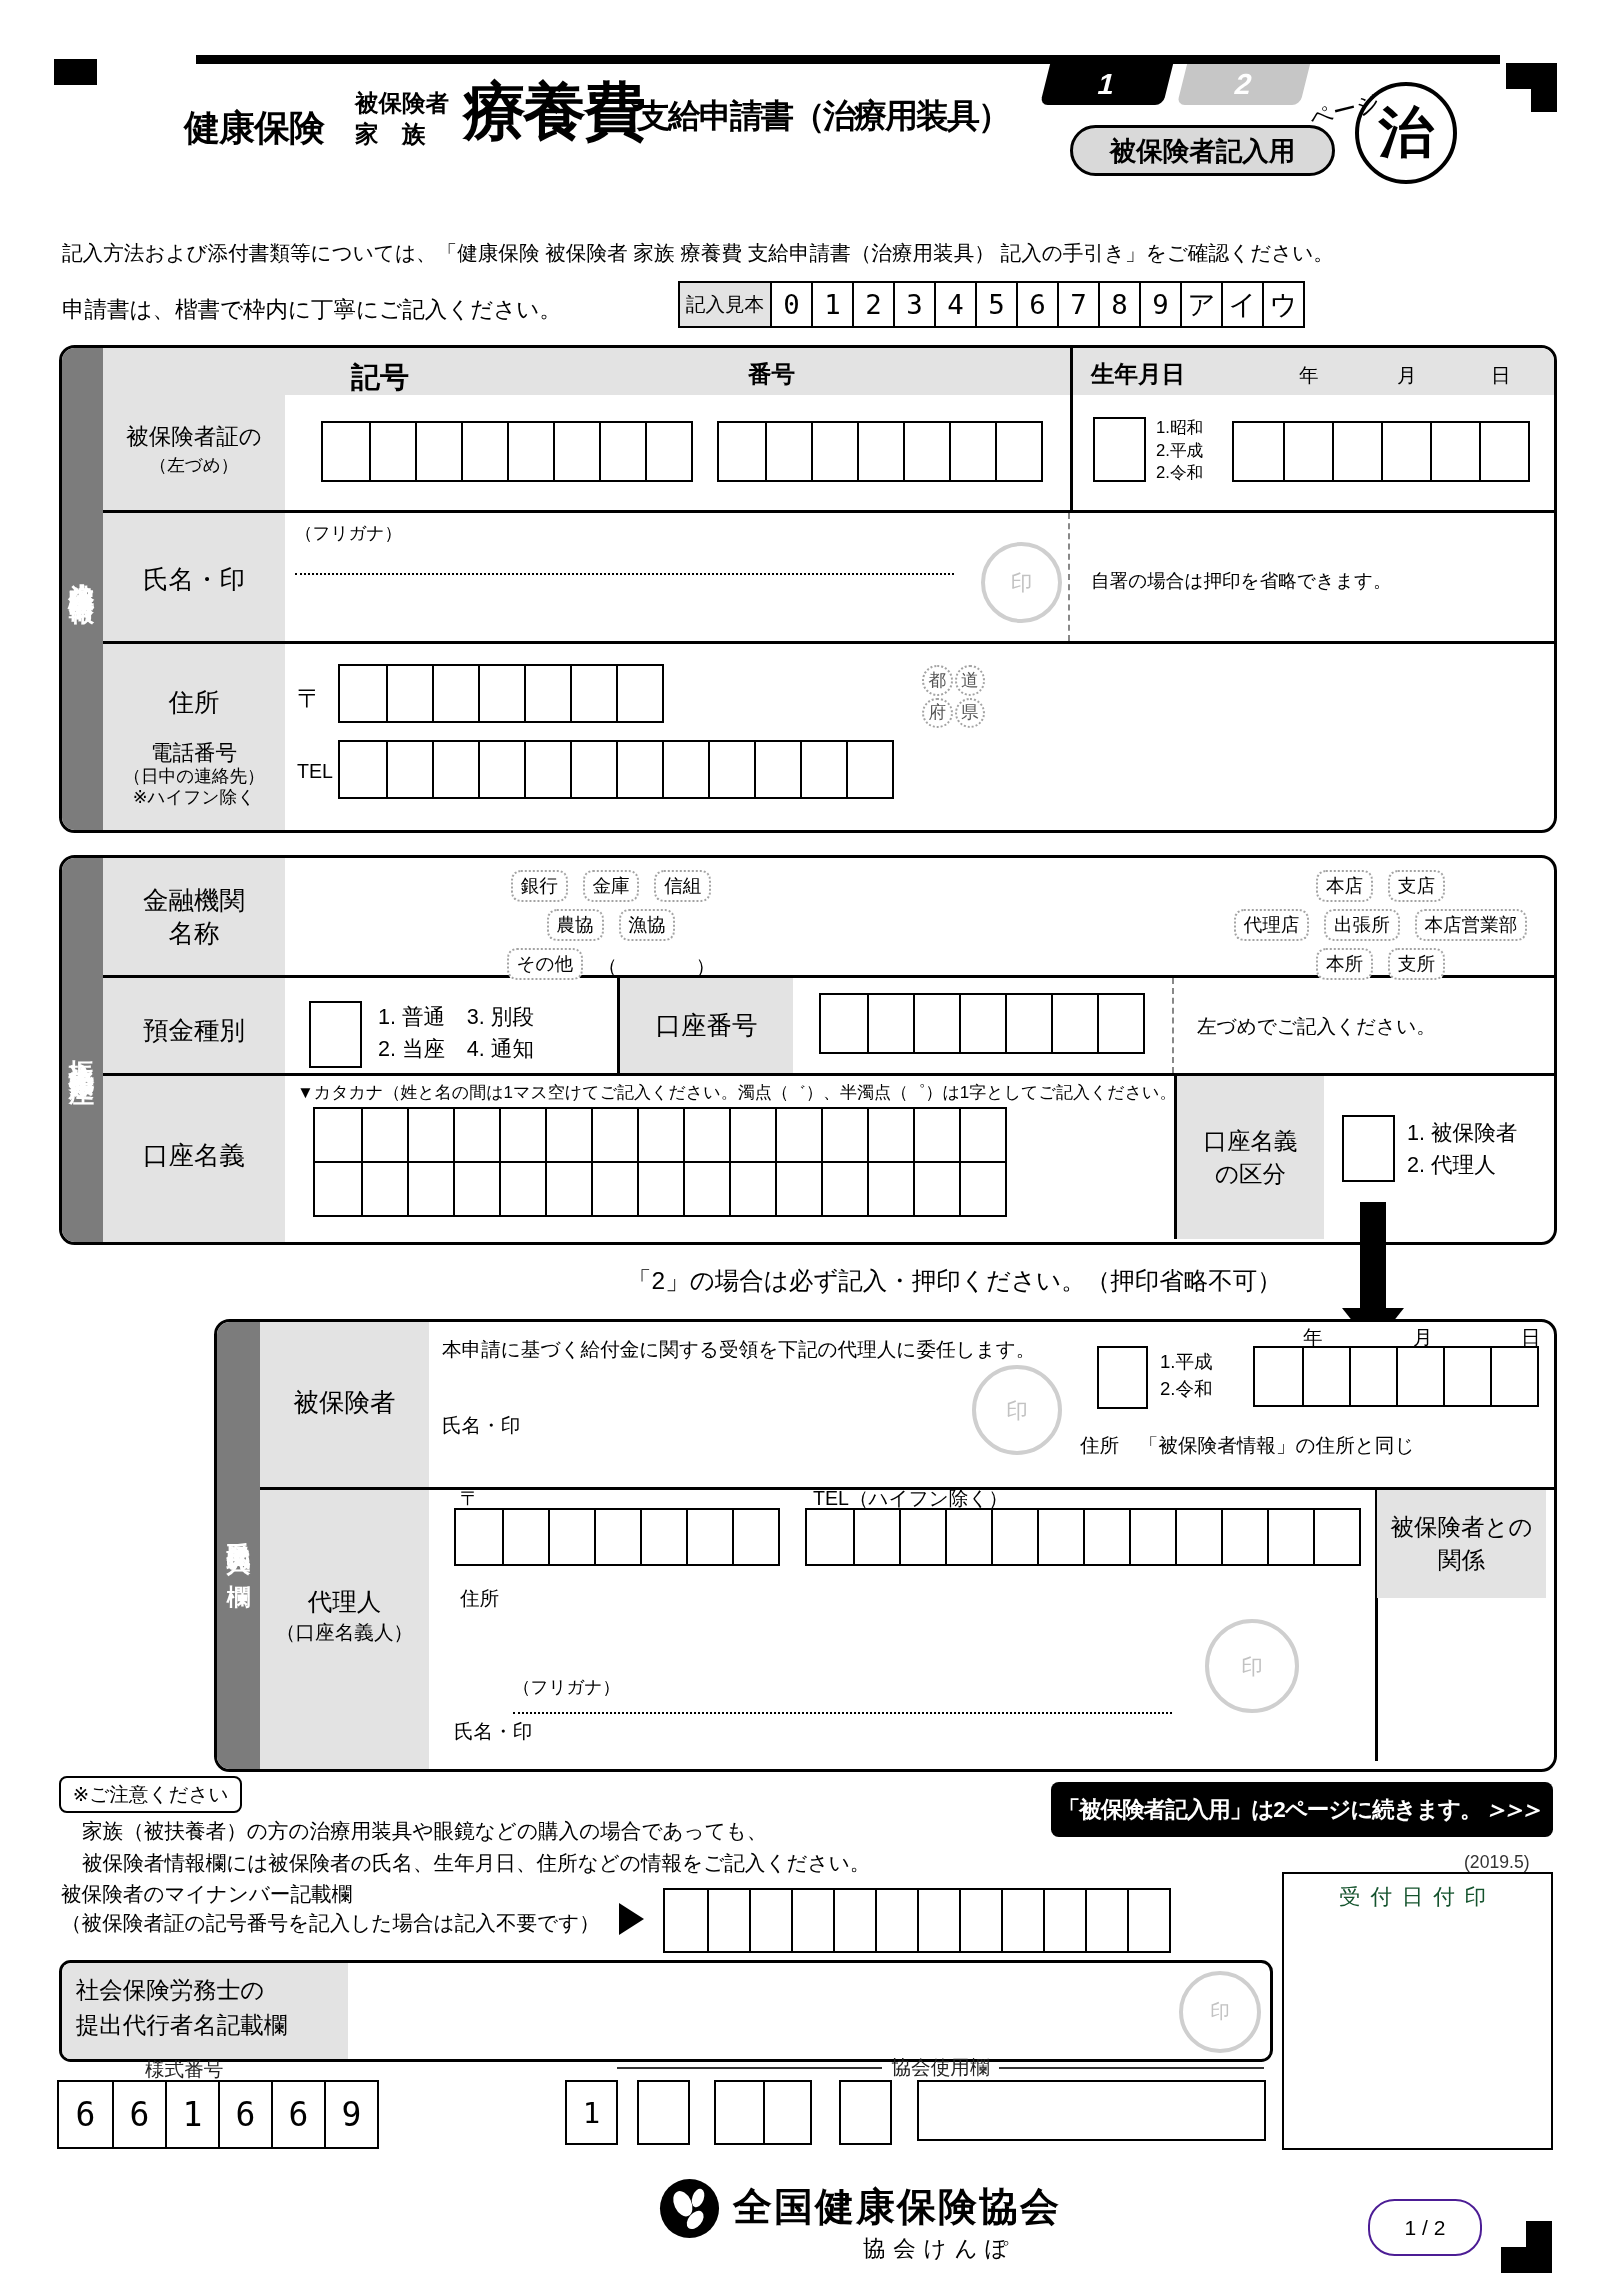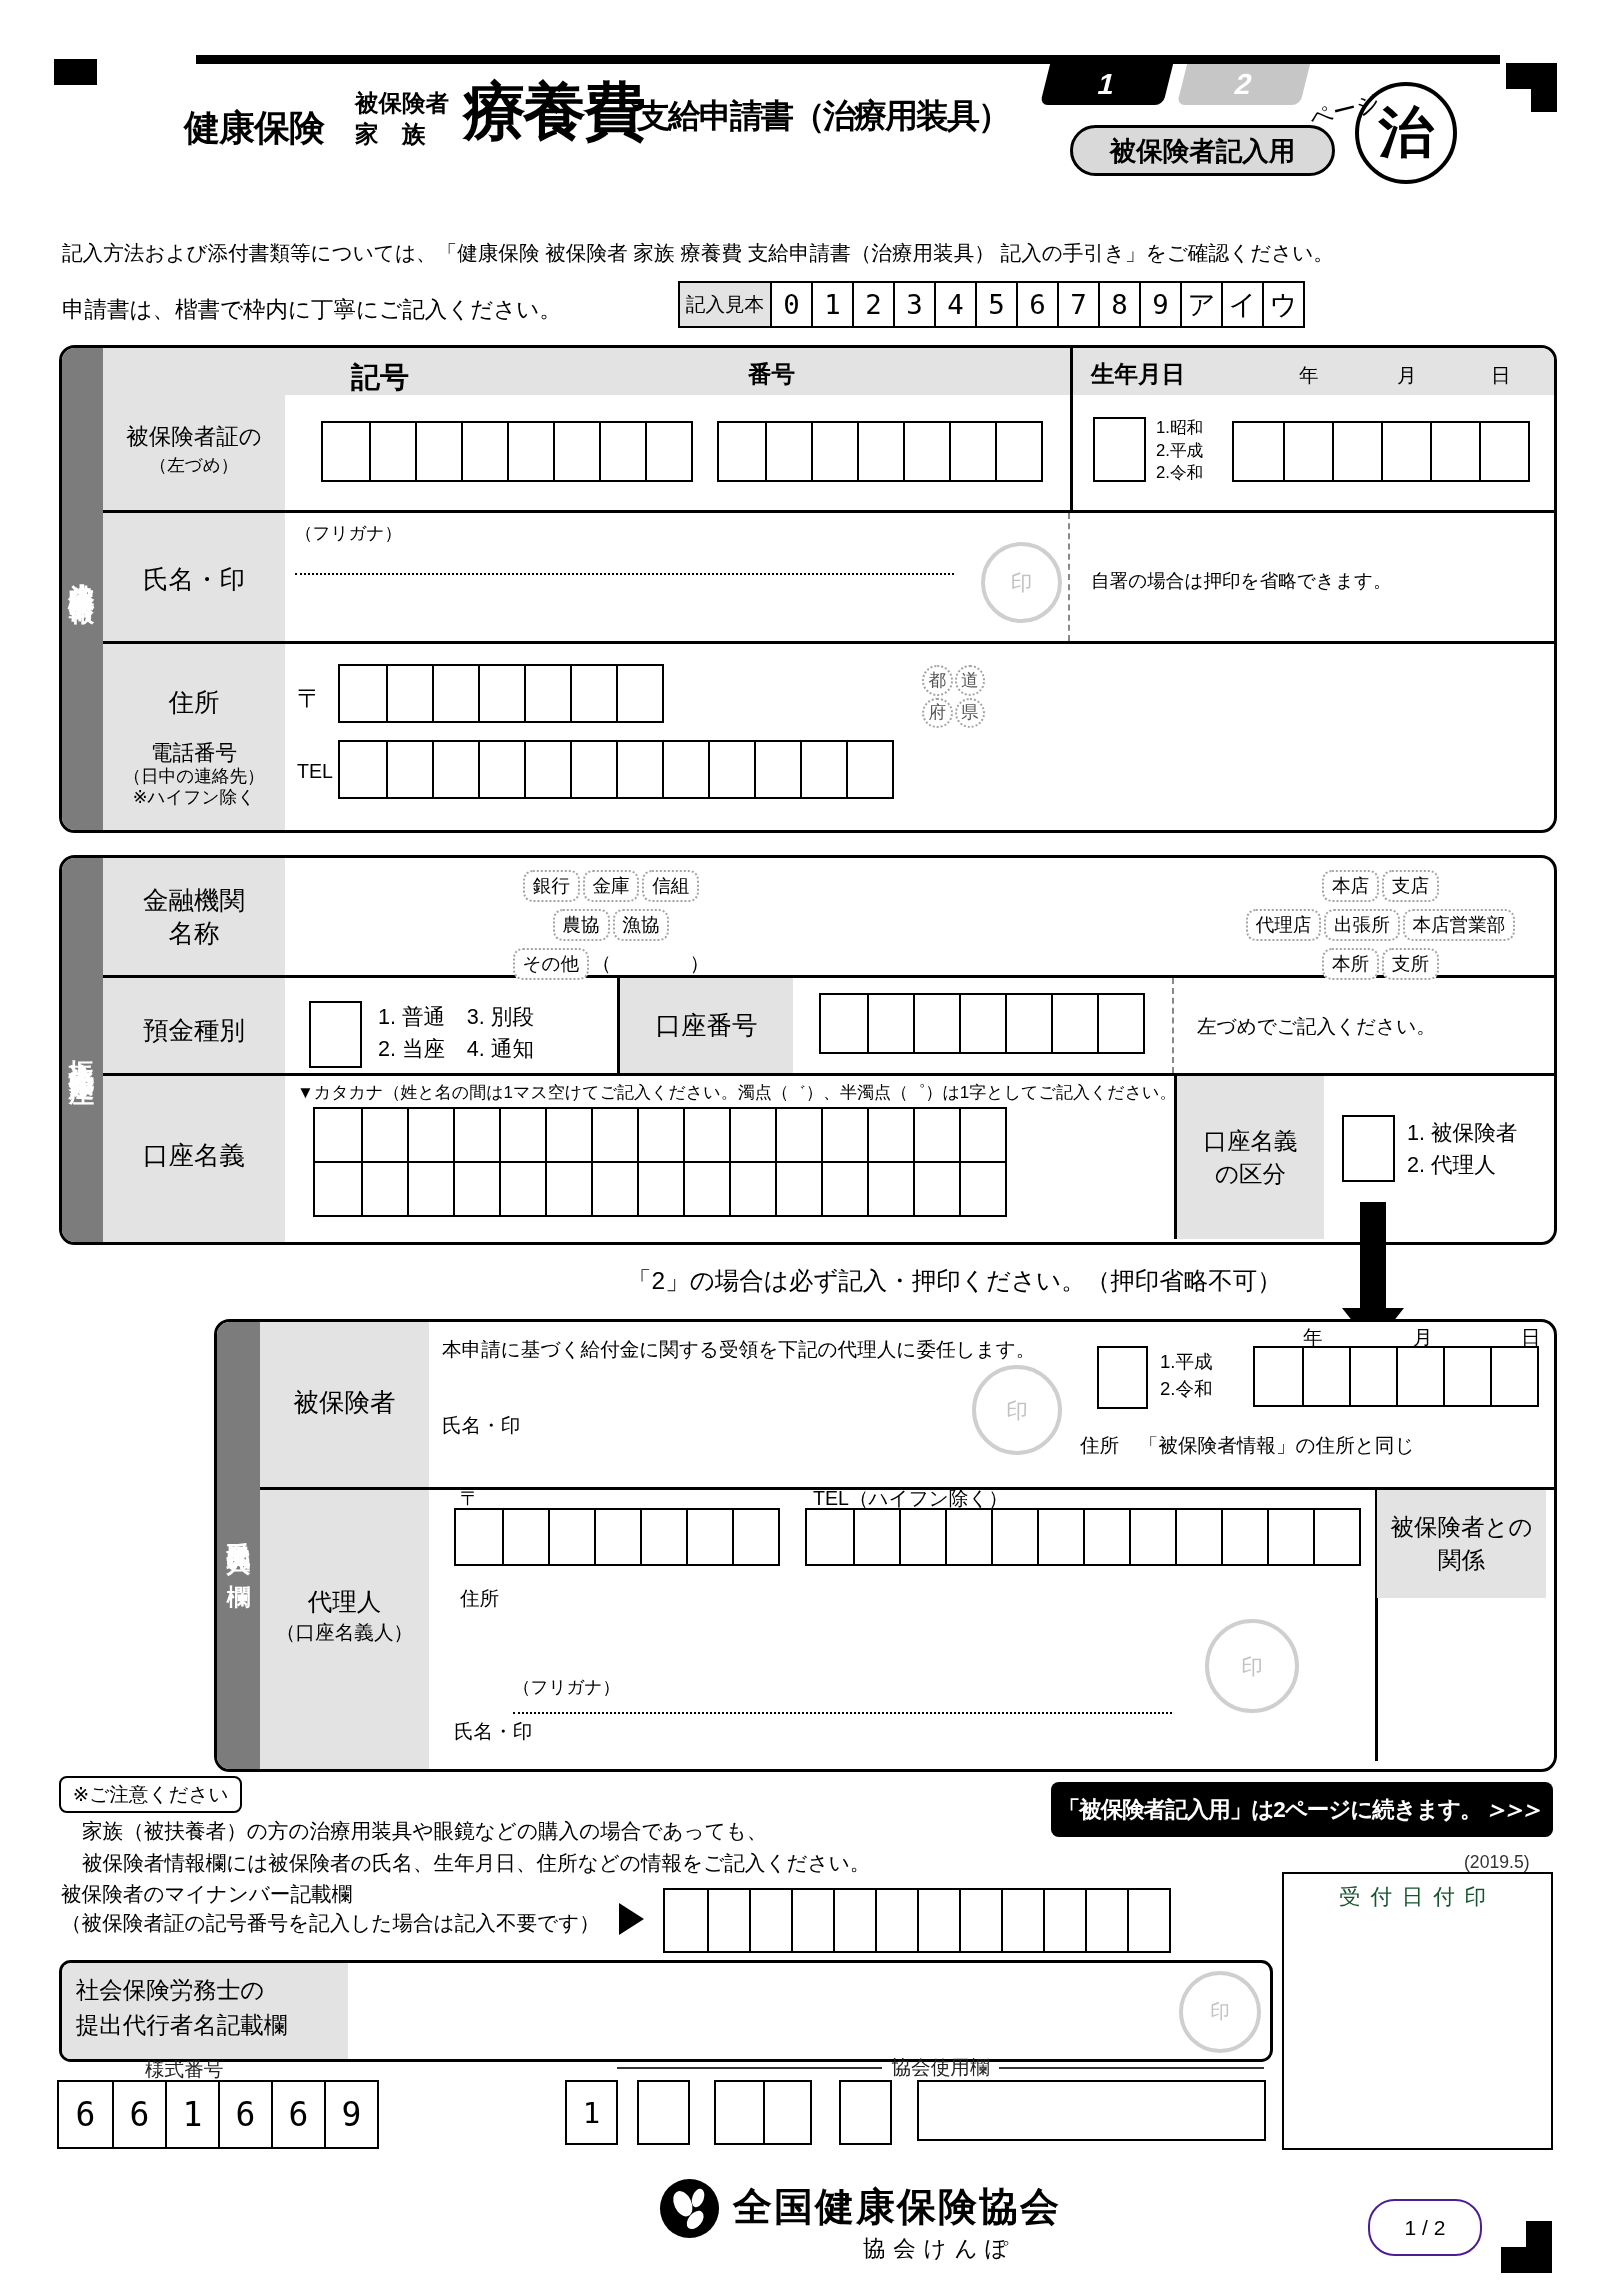--- a/index.html
+++ b/index.html
@@ -21,21 +21,21 @@
   .boxes .cell:first-child{border-left:none}
   .gridwrap{position:absolute;border:2.9px solid #000;background:#fff;--cw:46px;--ch:52px}
   .gridrow{display:flex}
   .gridrow + .gridrow{border-top:2.9px solid #000}
   .gridrow .cell{width:var(--cw);height:var(--ch);border-left:2px solid #000;box-sizing:border-box}
   .gridrow .cell:first-child{border-left:none}
   .seal{position:absolute;border:4.9px solid #cfcfcf;border-radius:50%;color:#c2c2c2;
         display:flex;align-items:center;justify-content:center;background:transparent}
   .dpill{display:inline-block;border:2px dotted #a3a3a3;border-radius:9.8px;padding:1px 7.8px;
          font-size:18.6px;background:#fff;white-space:nowrap}
-  .pillrow{display:flex;justify-content:center;gap:3px;margin-bottom:6.9px;align-items:center}
+  .pillrow{display:flex;justify-content:center;gap:15px;margin-bottom:6.9px;align-items:flex-end}
   .circ{display:inline-flex;width:26.5px;height:26.5px;border:2px dotted #a3a3a3;border-radius:50%;
         align-items:center;justify-content:center;color:#555;font-size:17.6px;margin:1px}
   .tab{position:absolute;width:123px;height:41px;transform:skewX(-14deg);border-radius:0 0 7.8px 7.8px;
        display:flex;align-items:center;justify-content:center;color:#fff;font-weight:bold;font-size:29px}
   .badge{position:absolute;border:3.9px solid #000;border-radius:25.5px;background:#d9d9d9;
          display:flex;align-items:center;justify-content:center;font-weight:bold}
   .ctext{text-align:center}
   .mono{font-family:"DejaVu Sans Mono","Liberation Mono",monospace}
   .banner{position:absolute;background:#000;color:#fff;border-radius:7.8px;display:flex;
           align-items:center;justify-content:center;font-weight:bold}

